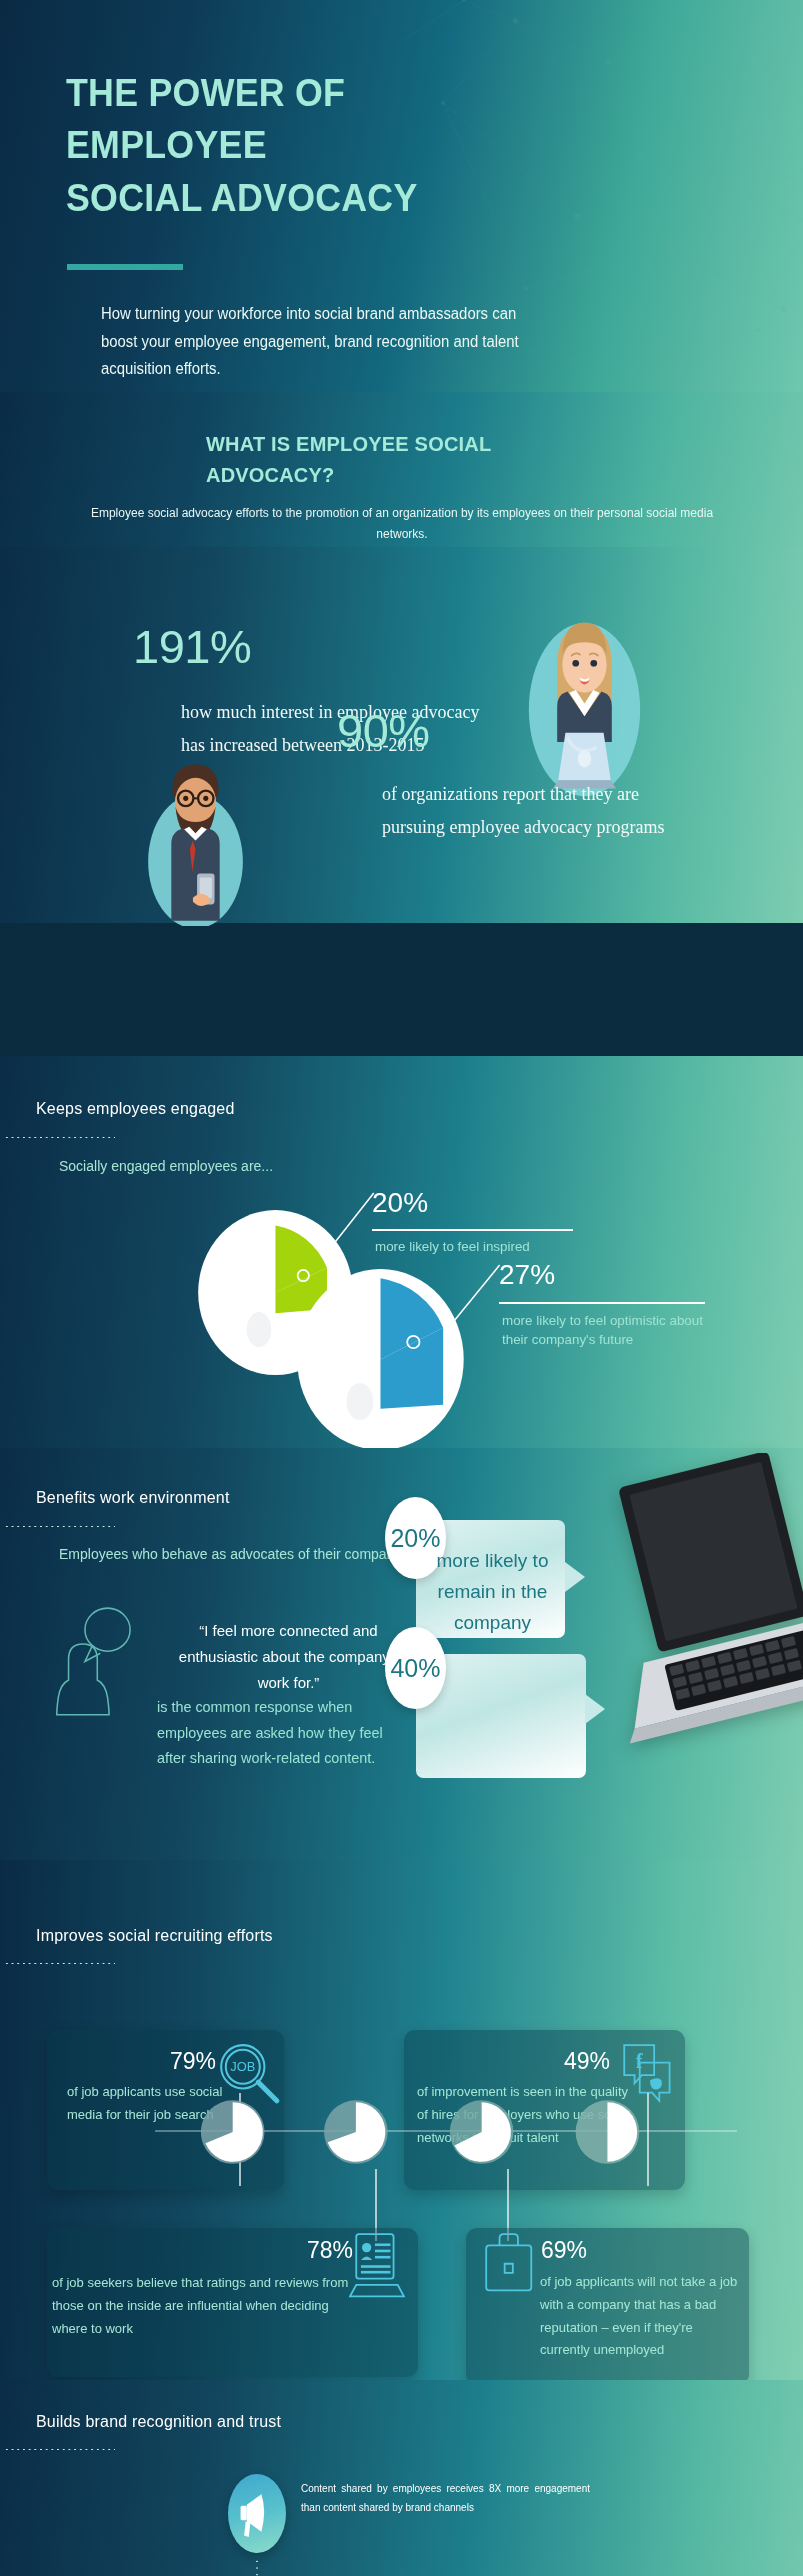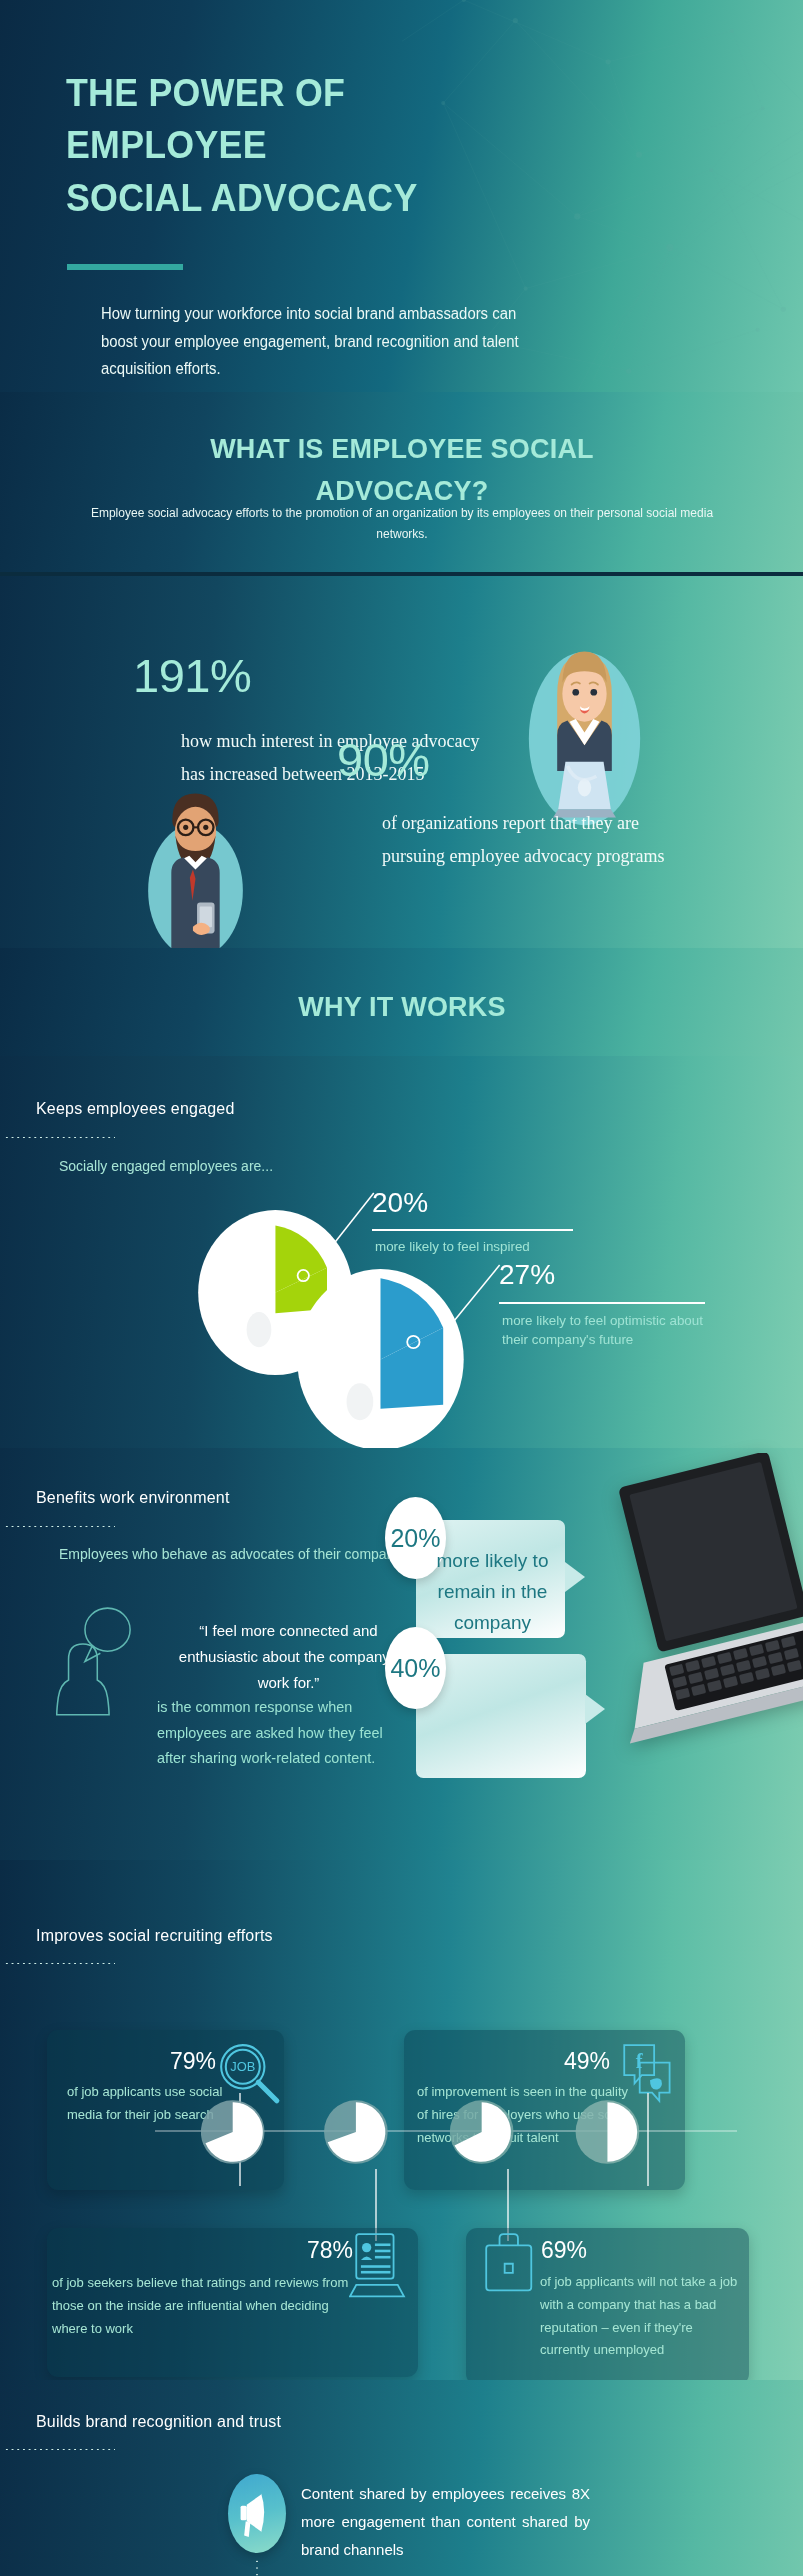--- a/index.html
+++ b/index.html
@@ -36,33 +36,33 @@
   .hero-sub {
     position:absolute; left:101px; top:300px; width:489px;
     font-family:"Liberation Sans Narrow","Liberation Sans",sans-serif;
     font-size:16px; line-height:1.72; color:#ecf9f6; font-weight:300;
     transform:scaleX(.93); transform-origin:left top;
   }
 
   
   #whatis { top:392px; height:180px; }
   .sec-title {
-    text-align:center; font-family:"Liberation Sans Narrow","Liberation Sans",sans-serif;
-    font-weight:700; font-size:27px; line-height:1.55; color:#a5ead9;
+    font-family:"Liberation Sans Narrow","Liberation Sans",sans-serif;
+    font-weight:700; font-size:20px; line-height:1.55; color:#a5ead9;
     text-transform:uppercase; letter-spacing:0.2px;
   }
   #whatis .sec-title { position:absolute; left:0; right:0; top:37px; padding:0 206px; }
   .whatis-body {
     position:absolute; left:64px; right:64px; top:111px; text-align:center;
     font-family:"Liberation Sans Narrow","Liberation Sans",sans-serif;
     font-size:12px; line-height:1.72; color:#eaf7f4; font-weight:300;
   }
 
   
-  #stats { top:576px; height:376px;padding-left:10px; }
+  #stats { top:547px; height:376px;padding-left:10px; }
   .big-num {
     font-family:"Liberation Sans Narrow","Liberation Sans",sans-serif;
     font-weight:300; font-size:47px; color:#a5ead9; line-height:1;
     letter-spacing:-0.5px;
   }
   .stat-copy {
     font-family:Liberation Serif, serif;
     font-size:18px; line-height:1.85; color:#f2fbf9; font-weight:300;
   }
   #n191 { position:absolute; left:133px; top:76px; }
@@ -149,21 +149,21 @@
 
   
   #brand { top:2380px; height:690px; }
   .megaphone-oval {
     position:absolute; width:58px; height:79px; border-radius:50%;
     background:linear-gradient(165deg,#3fa8cf 0%,#57c0cc 50%,#8ddcc9 100%);
     box-shadow:0 4.1px 10.3px rgba(0,0,0,.22);
   }
   .brand-copy {
     position:absolute; font-family:"Liberation Sans Narrow","Liberation Sans",sans-serif;
-    font-size:15px; line-height:1.88; color:#ffffff; font-weight:300; text-align:justify;
+    font-size:10px; line-height:1.88; color:#ffffff; font-weight:300; text-align:justify;
   }
   .dotted-v { position:absolute; width:2.1px;
     background-image:radial-gradient(circle,#dff4ef 0.7px,transparent 0.8px);
     background-size:2.1px 6.7px; background-repeat:repeat-y; }
   .monitor-shadow { filter:drop-shadow(0 5.2px 9.3px rgba(0,0,0,.25)); }
 </style>
 </head>
 <body>
 
 <div class="page">
@@ -258,23 +258,20 @@
         <circle cx="145" cy="92" r="5" fill="#2d1f17"></circle>
       <path d="M78 180 q0-24 24-30 l23 22 l23-22 q24 6 24 30 v150 H78z" fill="#37485c"></path>
       <path d="M103 152 l22 22 l22-22 l-10-5 l-12 13 l-12-13z" fill="#ffffff"></path>
       <path d="M120 174 l5 18 l-6 42 l-5-44z" fill="#c1392b"></path>
       <rect x="128" y="238" width="34" height="60" rx="6" fill="#aeb9c4"></rect>
       <rect x="133" y="246" width="24" height="40" rx="2" fill="#cfd8e0"></rect>
       <path d="M120 285 q16-14 30-2 q6 6 0 14 q-16 10-30-4z" fill="#f4b183"></path>
     </svg>
   </div>
 
-  <div class="band grad-b" id="whyband">
-    <div class="sec-title">WHY IT WORKS</div>
-  </div>
 
   <div class="band grad-c" id="engaged">
     <div class="blk-head" style="left:36px;top:44px;">Keeps employees engaged</div>
     <div class="dotline" style="left:4.1px;top:80px;"></div>
     <div class="blk-sub" style="left:59px;top:102px;">Socially engaged employees are...</div>
 
     <svg style="position:absolute;left:197px;top:150px;" width="160" height="170" viewBox="0 0 310 330">
       <ellipse cx="152" cy="168" rx="150" ry="160" fill="#ffffff"></ellipse>
       <path d="M152 168 L152 38 A130 140 0 0 1 252 120 Z" fill="#a4d40b"></path>
       <path d="M152 168 L252 120 L252 200 L152 208 Z" fill="#a4d40b"></path>

